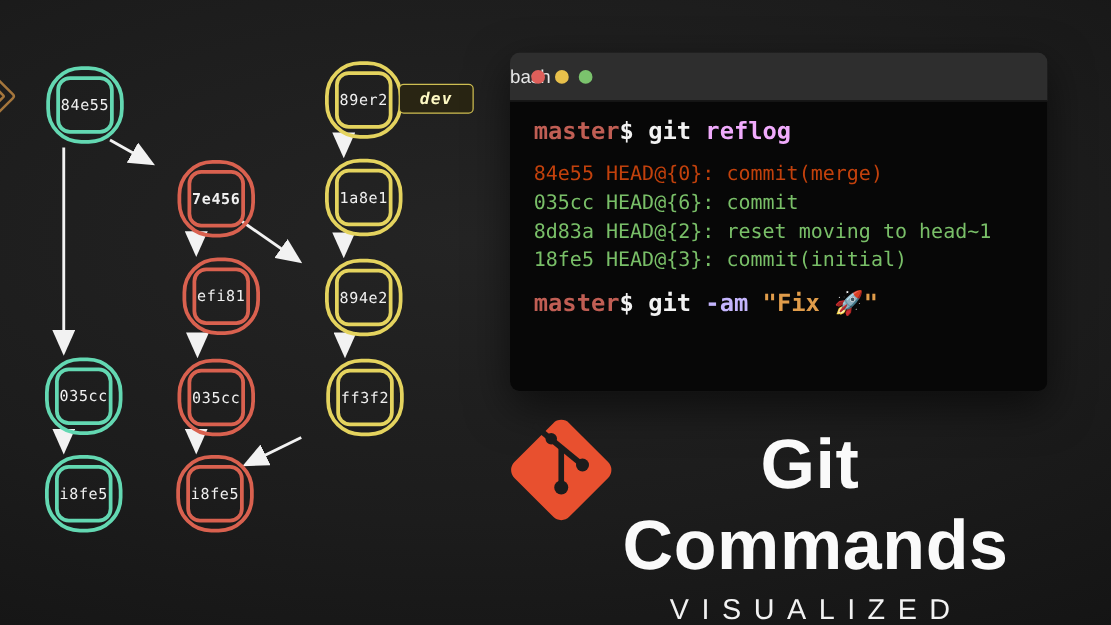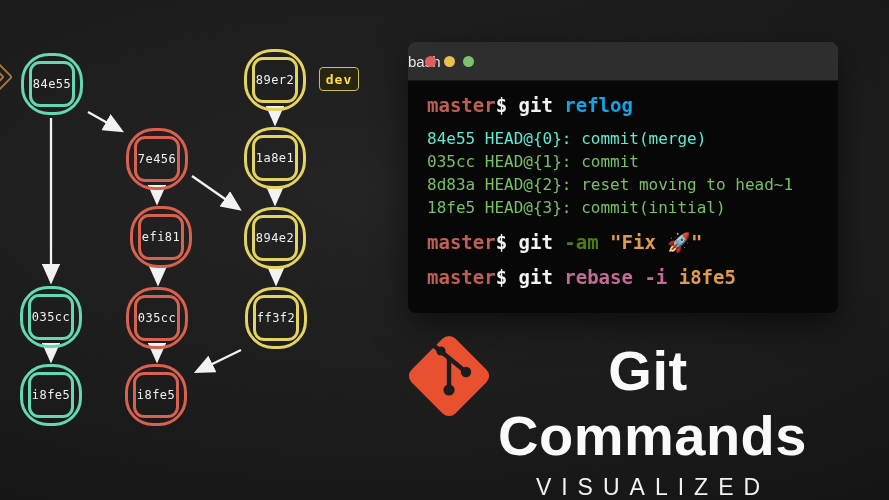--- a/index.html
+++ b/index.html
@@ -10,32 +10,32 @@
     font-family:"DejaVu Sans Mono", monospace;
   }
 
   
   .graph { position:absolute; left:0; top:0; width:400px; height:500px; }
   #edges { position:absolute; left:0; top:0; width:400px; height:500px; }
   #edges line { stroke:#f2f2f2; stroke-width:2.3; }
   .node {
     position:absolute; width:62px; height:62px;
     border:3px solid; border-radius:28px;
-    display:flex; align-items:center; justify-content:center;
+    display:flex; align-items:center; justify-content:center;margin-left:16px;
   }
   .node-inner {
     width:46px; height:46px; border:3px solid; border-radius:11px;
     display:flex; align-items:center; justify-content:center;
   }
   .hash { font-size:12px; color:#f0f0f0; letter-spacing:0.5px; }
   .dev-tag {
-    position:absolute; left:319px; top:67px; width:40px; height:24px;
+    position:absolute; left:319px; top:67px; width:60px; height:24px;
     border:1.5px solid #cfbf52; border-radius:4px; background:#292513;
-    color:#fde047; font-size:13px; font-weight:bold;
-    display:flex; align-items:center; justify-content:center; letter-spacing:1px;
+    color:#fef9c3; font-size:13px; font-weight:bold;
+    display:flex; align-items:center; justify-content:center; letter-spacing:1px;font-style:italic;
   }
   .edge-stub { position:absolute; border:2.5px solid #a5763c; transform:rotate(45deg); border-radius:3px; }
   .edge-stub.outer { left:-23px; top:62px; width:30px; height:30px; }
   .edge-stub.inner { left:-17px; top:68px; width:18px; height:18px; border-radius:2px; }
 
   
   .terminal {
     position:absolute; left:408px; top:42px; width:430px; height:271px;
     border-radius:8px; overflow:hidden; box-shadow:0 12px 34px rgba(0,0,0,0.55);
   }
@@ -93,21 +93,21 @@
         <div class="node" style="left: 20px; top: 286px; border-color: rgb(99, 216, 178);">
           <div class="node-inner" style="border-color: rgb(99, 216, 178);">
             <span class="hash">035cc</span>
           </div>
         </div>
         <div class="node" style="left: 20px; top: 364px; border-color: rgb(99, 216, 178);">
           <div class="node-inner" style="border-color: rgb(99, 216, 178);">
             <span class="hash">i8fe5</span>
           </div>
         </div>
-        <div class="node" style="left: 126px; top: 128px; border-color: rgb(217, 97, 79);">
+        <div class="node" style="left: 126px; top: 128px; border-color: rgb(217, 97, 79); font-weight: bold;">
           <div class="node-inner" style="border-color: rgb(217, 97, 79);">
             <span class="hash">7e456</span>
           </div>
         </div>
         <div class="node" style="left: 130px; top: 206px; border-color: rgb(217, 97, 79); align-items: center;">
           <div class="node-inner" style="border-color: rgb(217, 97, 79);">
             <span class="hash">efi81</span>
           </div>
         </div>
         <div class="node" style="left: 126px; top: 287px; border-color: rgb(217, 97, 79);">
@@ -149,27 +149,26 @@
   <div class="terminal">
     <div class="titlebar">
       <div class="dots">
         <span class="dot" id="dot-close" style="background: rgb(223, 95, 90);"></span>
         <span class="dot" id="dot-min" style="background: rgb(232, 192, 75);"></span>
         <span class="dot" id="dot-max" style="background: rgb(123, 195, 109);"></span>
       </div>
       <span class="tb-title">bash</span>
     </div>
     <div class="term-body" id="term-body">
-        <div class="tline cmd"><span style="color: rgb(192, 94, 84);">master</span><span style="color: rgb(242, 242, 242);">$ </span><span style="color: rgb(242, 242, 242);">git </span><span style="color: #0ea5e9;">reflog</span></div>
-        <div class="tline out"><span style="color: #5eead4;">84e55 HEAD@{0}: commit(merge)</span></div>
-        <div class="tline out"><span style="color: rgb(121, 191, 104);">035cc HEAD@{1}: commit</span></div>
+        <div class="tline cmd"><span style="color: rgb(192, 94, 84);">master</span><span style="color: rgb(242, 242, 242);">$ </span><span style="color: rgb(242, 242, 242);">git </span><span style="color: #f0abfc;">reflog</span></div>
+        <div class="tline out"><span style="color: #c2410c;">84e55 HEAD@{0}: commit(merge)</span></div>
+        <div class="tline out"><span style="color: rgb(121, 191, 104);">035cc HEAD@{6}: commit</span></div>
         <div class="tline out"><span style="color: rgb(121, 191, 104);">8d83a HEAD@{2}: reset moving to head~1</span></div>
         <div class="tline out"><span style="color: rgb(121, 191, 104);">18fe5 HEAD@{3}: commit(initial)</span></div>
-        <div class="tline cmd"><span style="color: rgb(192, 94, 84);">master</span><span style="color: rgb(242, 242, 242);">$ </span><span style="color: rgb(242, 242, 242);">git </span><span style="color: #4d7c0f;">-am </span><span style="color: rgb(224, 156, 74);">"Fix 🚀"</span></div>
-        <div class="tline cmd"><span style="color: rgb(192, 94, 84);">master</span><span style="color: rgb(242, 242, 242);">$ </span><span style="color: rgb(242, 242, 242);">git </span><span style="color: rgb(196, 106, 150);">rebase </span><span style="color: rgb(196, 106, 150);">-i </span><span style="color: rgb(224, 156, 74);">i8fe5</span></div>
+        <div class="tline cmd"><span style="color: rgb(192, 94, 84);">master</span><span style="color: rgb(242, 242, 242);">$ </span><span style="color: rgb(242, 242, 242);">git </span><span style="color: #c4b5fd;">-am </span><span style="color: rgb(224, 156, 74);">"Fix 🚀"</span></div>
       </div>
   </div>
 
   <div class="branding">
     <svg width="120" height="120" viewBox="0 0 120 120" xmlns="http://www.w3.org/2000/svg">
       <rect id="logo-diamond" x="24" y="23" width="62" height="62" rx="9" transform="rotate(45 55 54)" fill="#e8502f"></rect>
       <g stroke="#1c1c1c" stroke-width="4.5" fill="#1c1c1c">
         <line x1="33" y1="18" x2="72" y2="50"></line>
         <line x1="55" y1="36" x2="55" y2="68"></line>
         <circle cx="47" cy="29" r="4.6" stroke="none"></circle>

